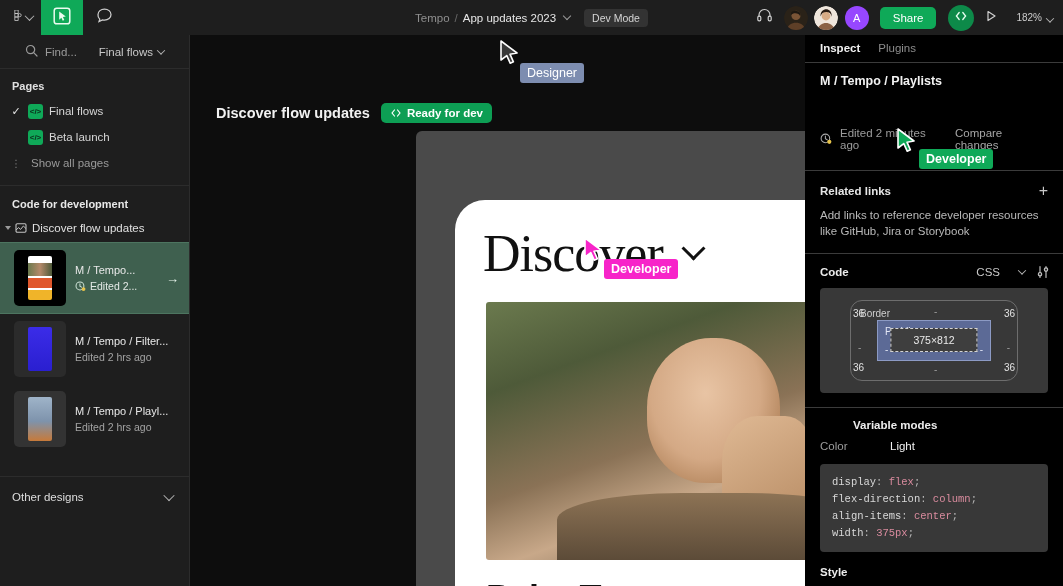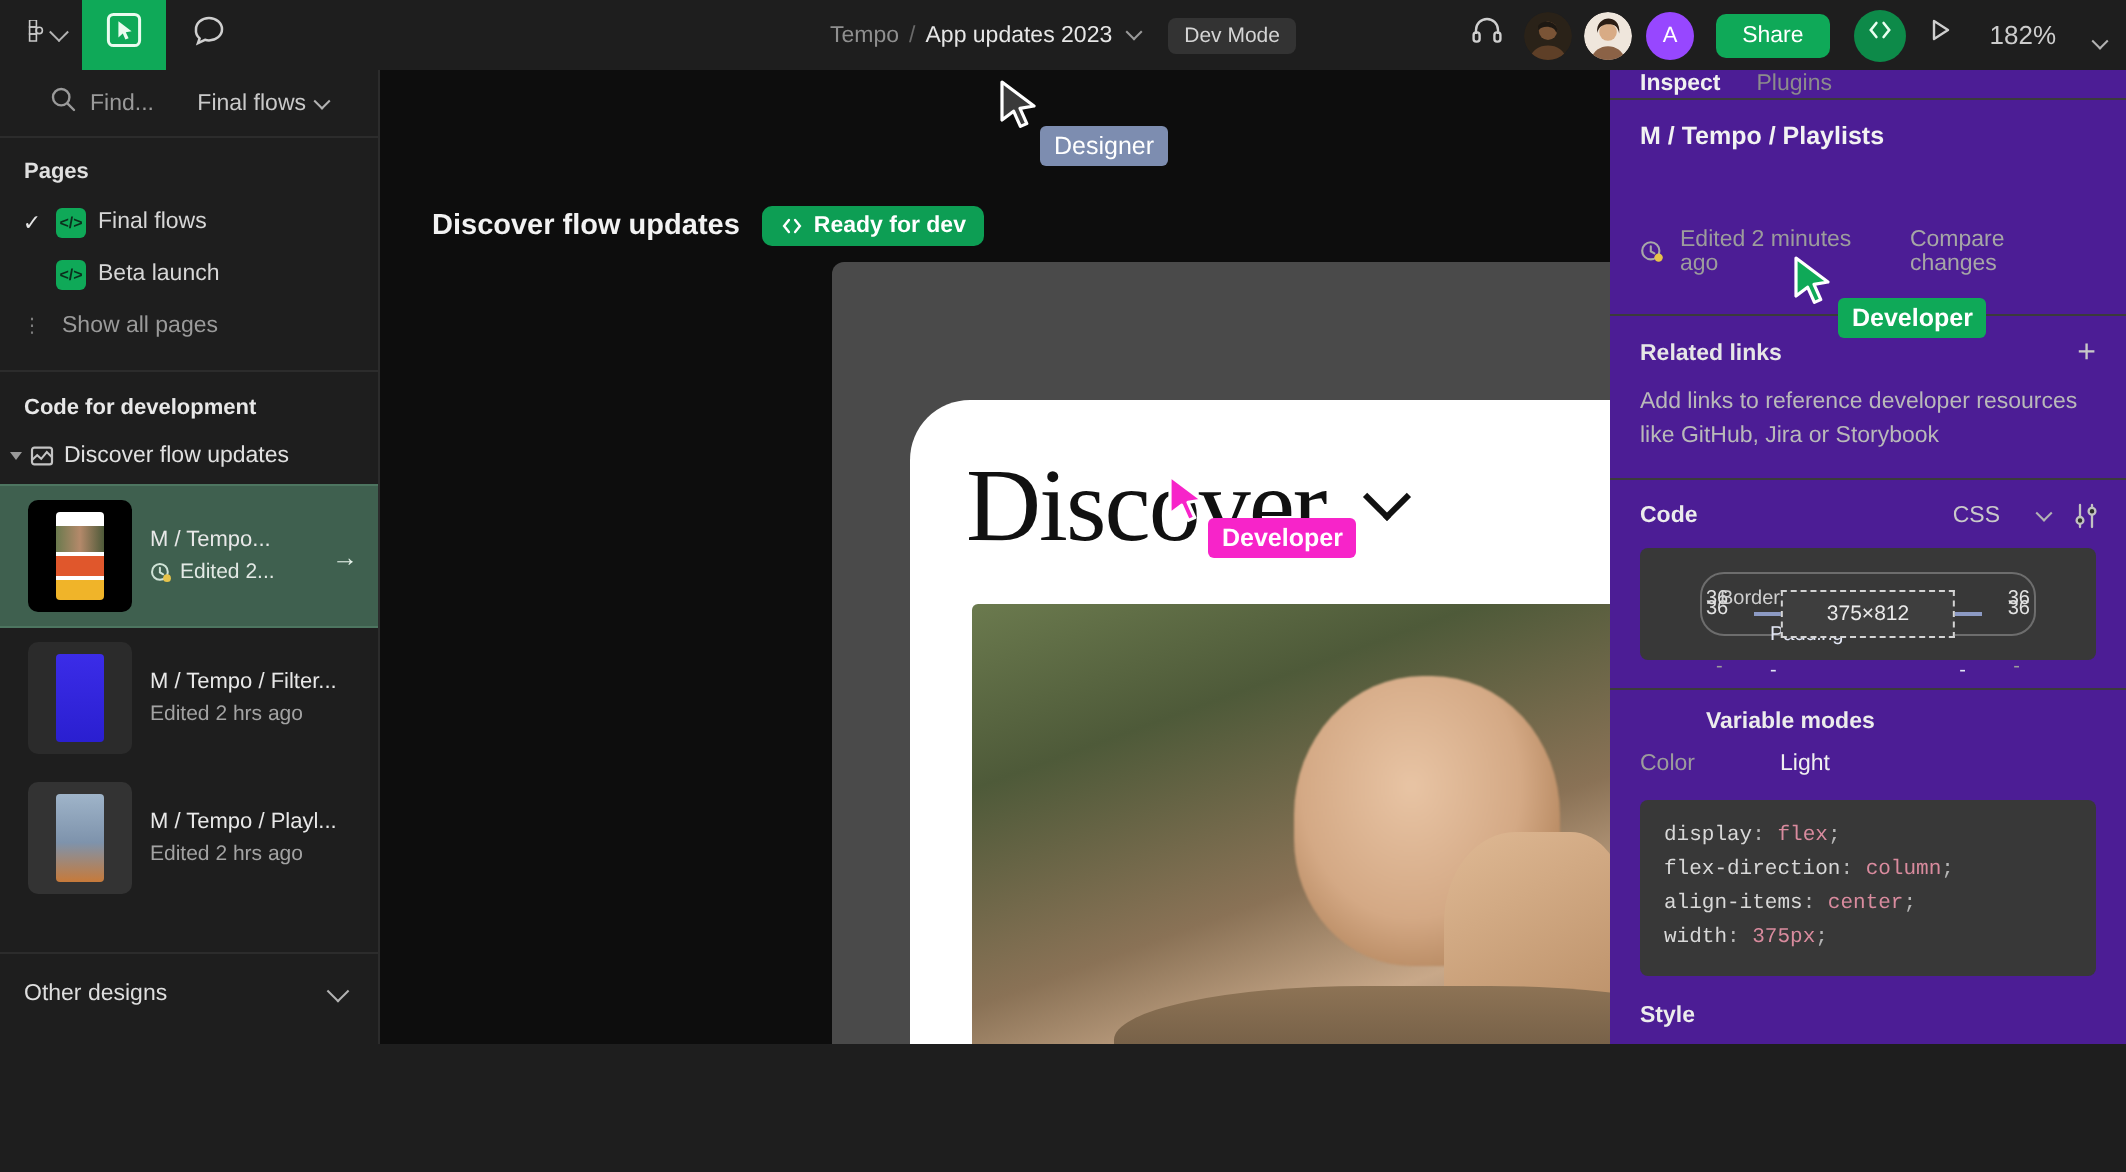--- a/index.html
+++ b/index.html
@@ -2,21 +2,21 @@
 <html><head>
 <meta charset="utf-8">
 <style>
   * { box-sizing: border-box; margin: 0; padding: 0; }
   html, body {
     width: 1063px; height: 586px;
     background: #1e1e1e;
     font-family: "Liberation Sans", sans-serif;
     overflow: hidden;
   }
-  #app { position: relative; width: 1063px; height: 522px; display: flex; flex-direction: column; }
+  #app { position: relative; width: 1063px; height: 586px; display: flex; flex-direction: column; }
 
   
   .topbar {
     height: 35px; flex: 0 0 35px; background: #1e1e1e;
     display: flex; align-items: center; position: relative; z-index: 30;
   }
   .tb-left { display: flex; align-items: center; height: 35px; }
   .figma-logo-btn {
     display: flex; align-items: center; gap: 3px;
     padding: 0 8px 0 10px; height: 35px; cursor: pointer;
@@ -53,21 +53,21 @@
     font-size: 11px; display: flex; align-items: center; justify-content: center; margin: 0 3px; cursor: pointer;
   }
   .share-btn {
     background: #0fa958; color: #fff; font-size: 11.5px; padding: 5px 13px; border-radius: 5px;
     margin-left: 6px; cursor: pointer;
   }
   .circle-btn {
     width: 26px; height: 26px; border-radius: 50%; background: #0d8a49;
     display: flex; align-items: center; justify-content: center; margin-left: 10px; cursor: pointer;
   }
-  .zoom-lbl { font-size: 13px; color: #cccccc; margin-left: 8px; cursor: pointer; display:flex; align-items:flex-end; gap:19px;}
+  .zoom-lbl { font-size: 10px; color: #cccccc; margin-left: 8px; cursor: pointer; display:flex; align-items:flex-end; gap:5px;}
 
   .body-row { flex: 1; display: flex; min-height: 0; }
 
   
   .leftpanel {
     width: 190px; flex: 0 0 190px; background: #1e1e1e; border-right: 1px solid #2c2c2c;
     display: flex; flex-direction: column; overflow: hidden; position: relative;
   }
   .find-row { height: 33px; display: flex; align-items: center; padding: 0 25px; gap: 7px; }
   .find-input { flex: 1; font-size: 11.5px; color: #9a9a9a; cursor: text; }
@@ -160,21 +160,21 @@
 
   
   .cursor-wrap { position: absolute; z-index: 20; pointer-events: none; }
   .cur-label {
     font-size: 12.5px; color: #fff; padding: 3px 7px; border-radius: 3px;
     position: absolute; white-space: nowrap;
   }
 
   
   .rightpanel {
-    width: 258px; flex: 0 0 258px; background: #4c1d95; display: flex; flex-direction: column;
+    width: 258px; flex: 0 0 258px; background: #000000; display: flex; flex-direction: column;
     overflow: hidden; position: relative;
   }
   .rp-tabs { height: 30px; display: flex; align-items: center; gap: 18px; padding: 0 15px; }
   .rp-tab { font-size: 11.5px; color: #8c8c8c; cursor: pointer; }
   .rp-tab.active { color: #f0f0f0; font-weight: bold; }
   .rdiv { height: 1px; background: #3b3b3b; }
   .rp-sec { padding: 11px 15px 12px 15px; }
   .sel-name { font-size: 12.5px; color: #f2f2f2; font-weight: bold; margin-bottom: 9px; }
   .meta-row { display: flex; align-items: center; gap: 8px; font-size: 11.5px; color: #c4c4c4; margin-bottom: 7px; }
   .meta-row.dim { color: #9c9c9c; margin-top: 39px; }

